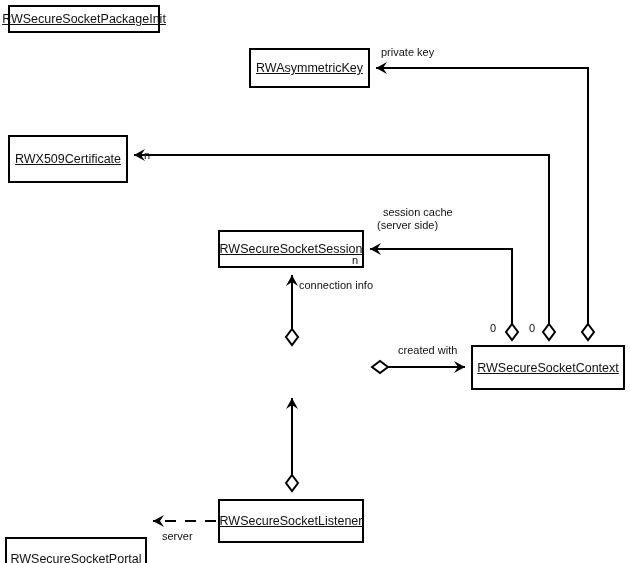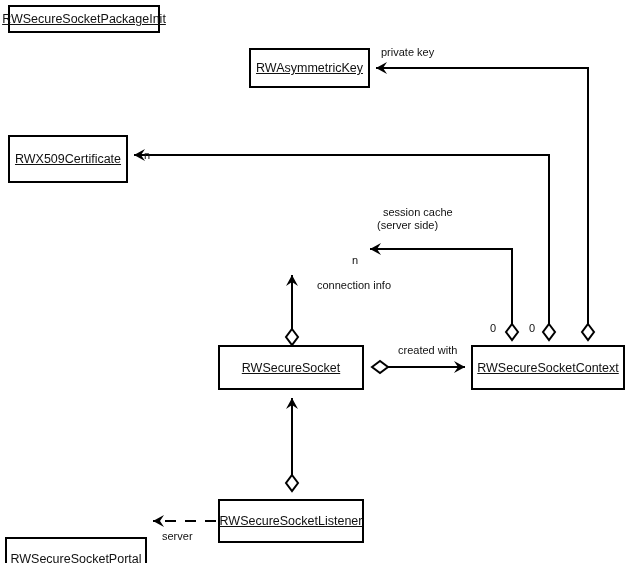--- a/index.html
+++ b/index.html
@@ -88,45 +88,45 @@
   </div>
 
   <div class="cls-box" style="left:249px;top:48px;width:121px;height:40px;text-align:right;">
     <span>RWAsymmetricKey</span>
   </div>
 
   <div class="cls-box" style="left:8px;top:135px;width:120px;height:48px;">
     <span>RWX509Certificate</span>
   </div>
 
+  <div class="cls-box" style="left:218px;top:230px;width:146px;height:38px;">
+    <span>RWSecureSocketSession</span>
+  </div>
 
-  <div class="cls-box" style="left:218px;top:345px;width:146px;height:45px;">
-    <span>RWSecureSocket</span>
-  </div>
 
   <div class="cls-box" style="left:471px;top:345px;width:154px;height:45px;">
     <span>RWSecureSocketContext</span>
   </div>
 
   <div class="cls-box" style="left:5px;top:500px;width:142px;height:43px;margin-top:37px;">
     <span>RWSecureSocketPortal</span>
   </div>
 
   <div class="cls-box" style="left:218px;top:499px;width:146px;height:44px;">
     <span>RWSecureSocketListener</span>
   </div>
 
   <div class="edge-label" style="left:381px;top:46px;">private key</div>
 
 
   <div class="edge-label" style="left:383px;top:206px;">session cache</div>
 
   <div class="edge-label" style="left:377px;top:219px;">(server side)</div>
 
-  <div class="edge-label" style="left:317px;top:279px;text-align:center;">connection info</div>
+  <div class="edge-label" style="left:299px;top:279px;text-align:center;">connection info</div>
 
   <div class="edge-label" style="left:383px;top:344px;margin-left:15px;">created with</div>
 
   <div class="edge-label" style="left:162px;top:530px;">server</div>
 
   <div class="mult-label" style="left:144px;top:149px;">n</div>
 
   <div class="mult-label" style="left:352px;top:254px;">n</div>
 
   <div class="mult-label" style="left:490px;top:322px;">0</div>

